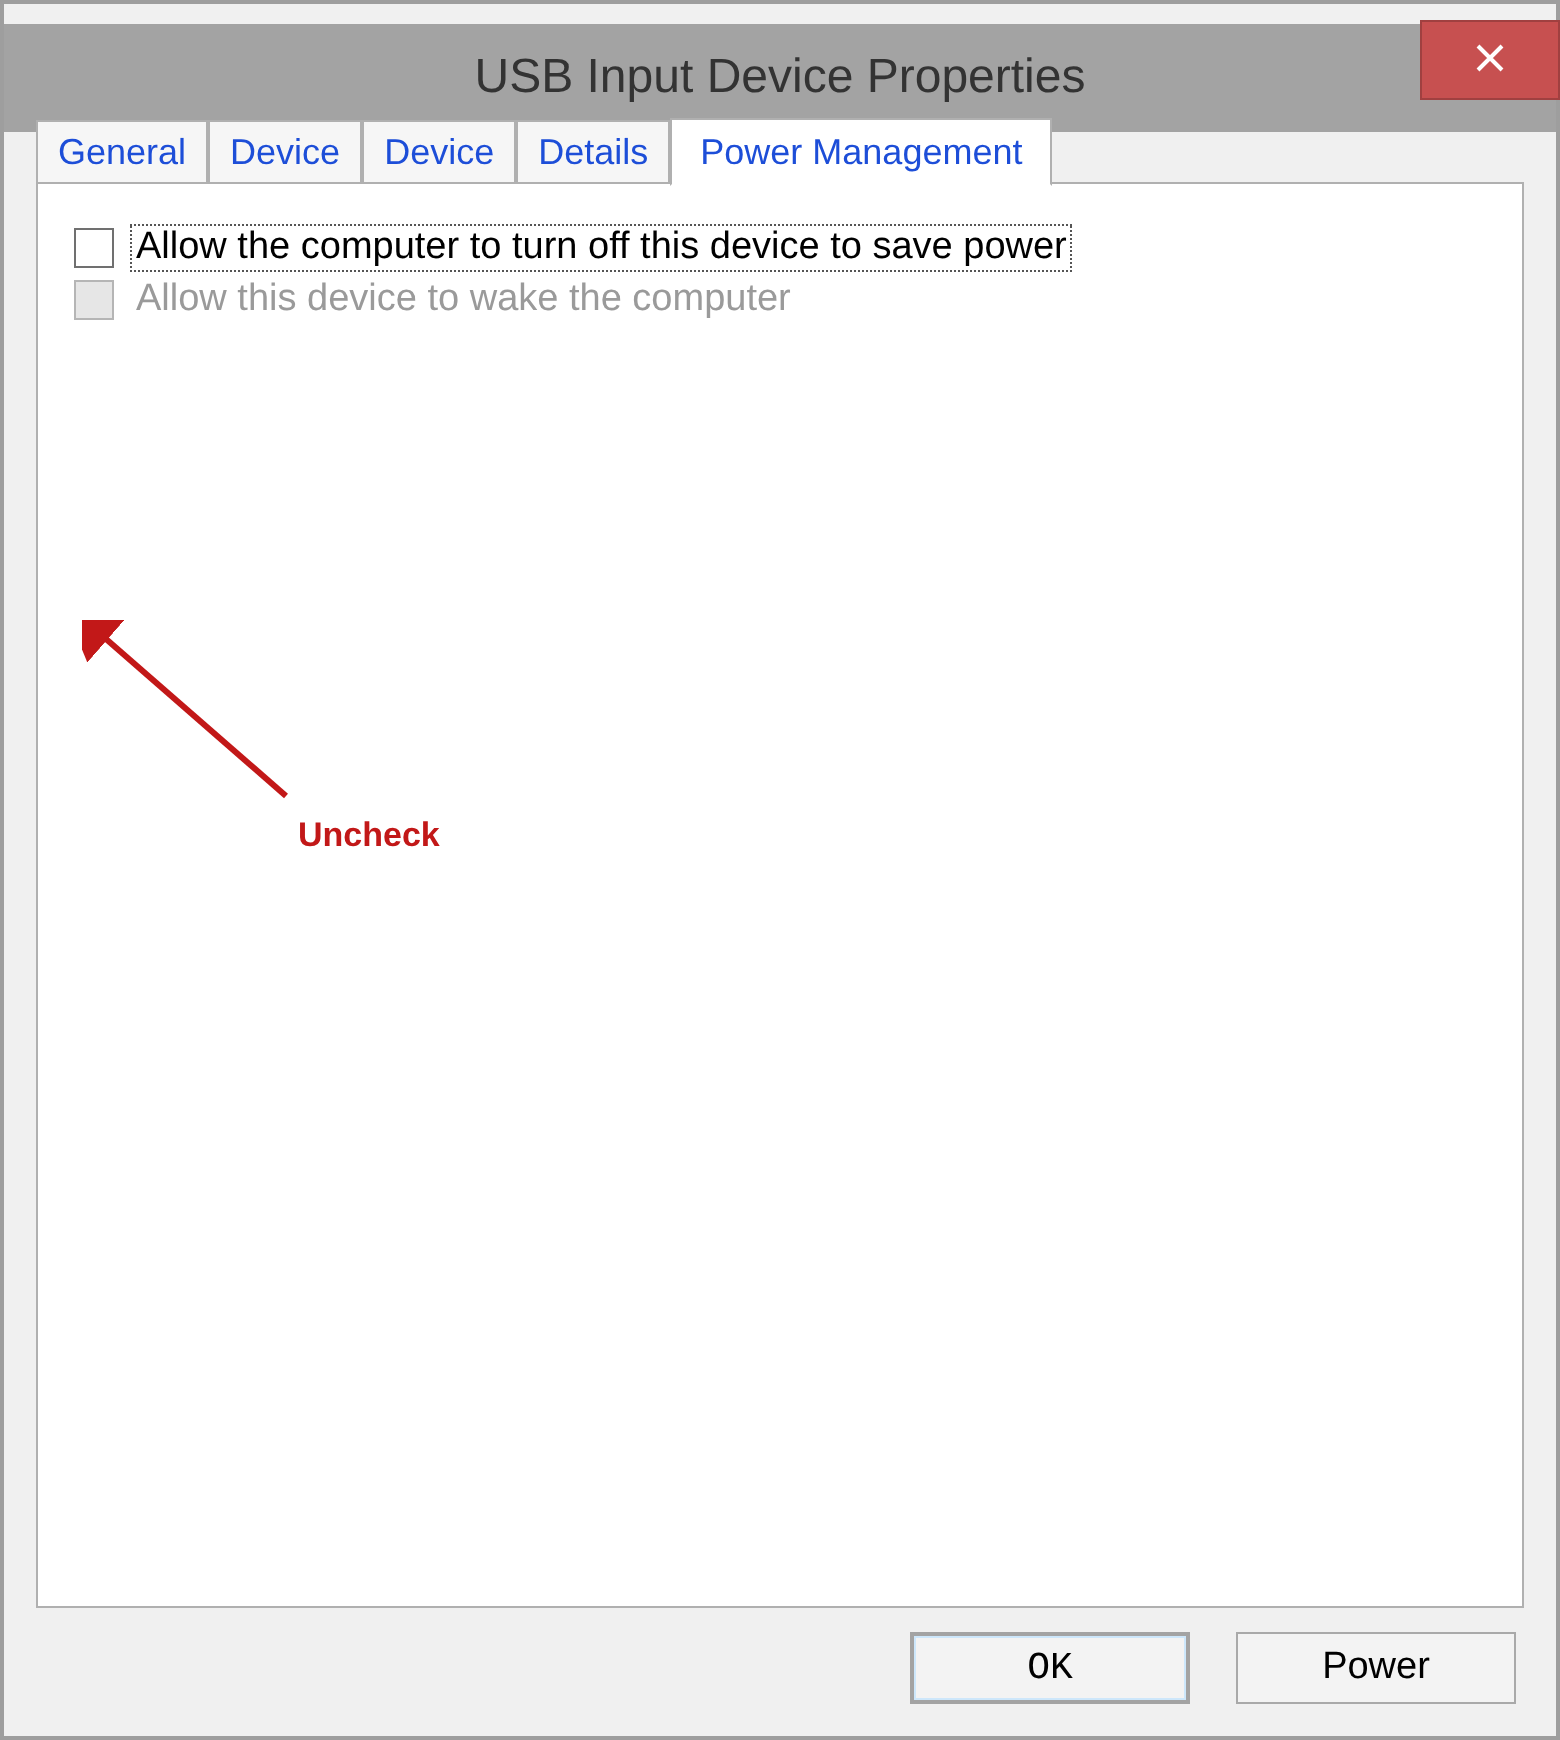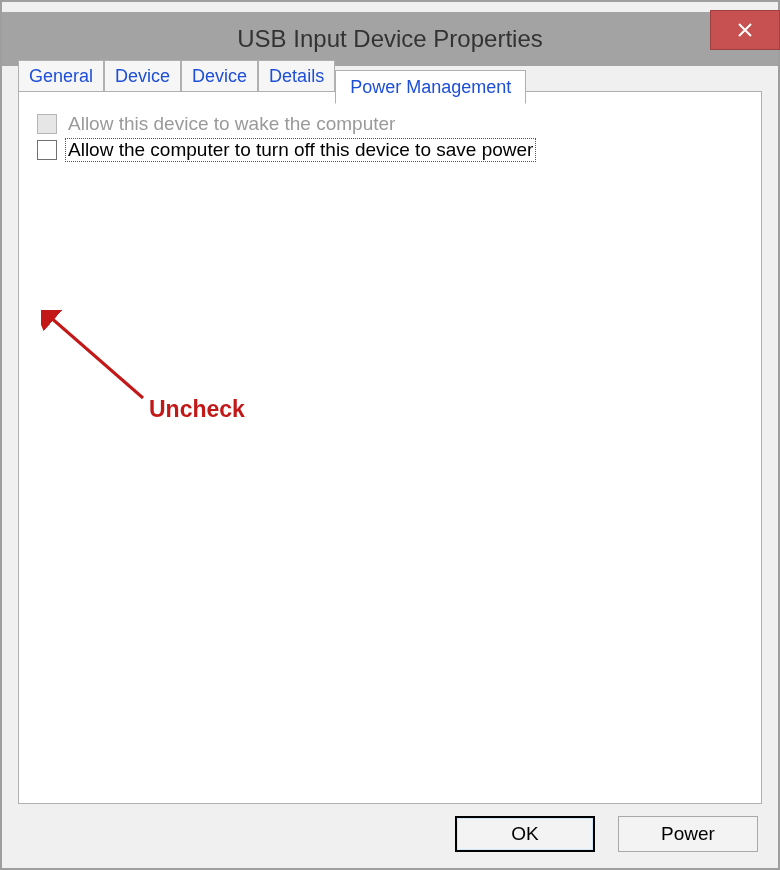--- a/index.html
+++ b/index.html
@@ -58,21 +58,21 @@
     border-bottom: none;
     margin-top: 2px;
     margin-right: 0px;
     font-size: 18px;
     color: #1d4ed8;
     cursor: pointer;
   }
   .tab.active {
     background: #ffffff;
     height: 34px;
-    margin-top: 12px;
+    margin-top: 1px;
     line-height: 32px;
     position: relative;
     z-index: 2;
     border-bottom: 1px solid #ffffff;
     padding: 0 14px;
   }
   .tab-pane {
     position: absolute;
     top: 33px; left: 0; right: 0; bottom: 0;
     background: #ffffff;
@@ -136,37 +136,38 @@
     line-height: 34px;
     text-align: center;
     background: #f3f3f3;
     border: 1px solid #a9a9a9;
     font-size: 19px;
     margin-left: 18px;
     padding: 0 14px;
     cursor: pointer;
   }
   .btn.default {
-    border: 2px solid #000000;
+    border: 2px solid #a3a3a3;
     line-height: 32px;
     box-shadow: inset 0 0 0 1px #cde7fb;
+    font-family: Liberation Mono, monospace;
   }
   
   .annot-line {
     position: absolute;
     left: 22px; top: 218px;
     width: 110px; height: 92px;
     pointer-events: none;
   }
   .annot-text {
     position: absolute;
-    left: 130px; top: 304px;
+    left: 130px; top: 316px;
     color: #c21818;
     font-weight: 700;
-    font-size: 23px;
+    font-size: 17px;
     pointer-events: none;
   }
 </style>
 </head>
 <body>
 
 <div class="window">
 
   <div class="titlebar">
     <span>USB Input Device Properties</span>
@@ -186,27 +187,27 @@
       <div class="tab"><span>Device</span></div>
       <div class="tab"><span>Device</span></div>
       <div class="tab"><span>Details</span></div>
       <div class="tab active"><span>Power Management</span></div>
     </div>
 
     <div class="tab-pane">
 
 
       <div class="opt-row">
+        <span class="chk"></span>
+        <span class="lbl focused">Allow the computer to turn off this device to save power</span>
+      </div>
+
+      <div class="opt-row">
         <span class="chk disabled"></span>
         <span class="lbl disabled">Allow this device to wake the computer</span>
-      </div>
-
-      <div class="opt-row">
-        <span class="chk"></span>
-        <span class="lbl focused">Allow the computer to turn off this device to save power</span>
       </div>
 
       <svg class="annot-line" viewBox="0 0 110 92">
         <defs>
           <marker id="ah" markerWidth="10" markerHeight="10" refX="2" refY="5" orient="auto">
             <path d="M0 0 L10 5 L0 10 Z" fill="#c21818"></path>
           </marker>
         </defs>
         <line x1="102" y1="88" x2="8" y2="6" stroke="#c21818" stroke-width="3" marker-end="url(#ah)"></line>
       </svg>

